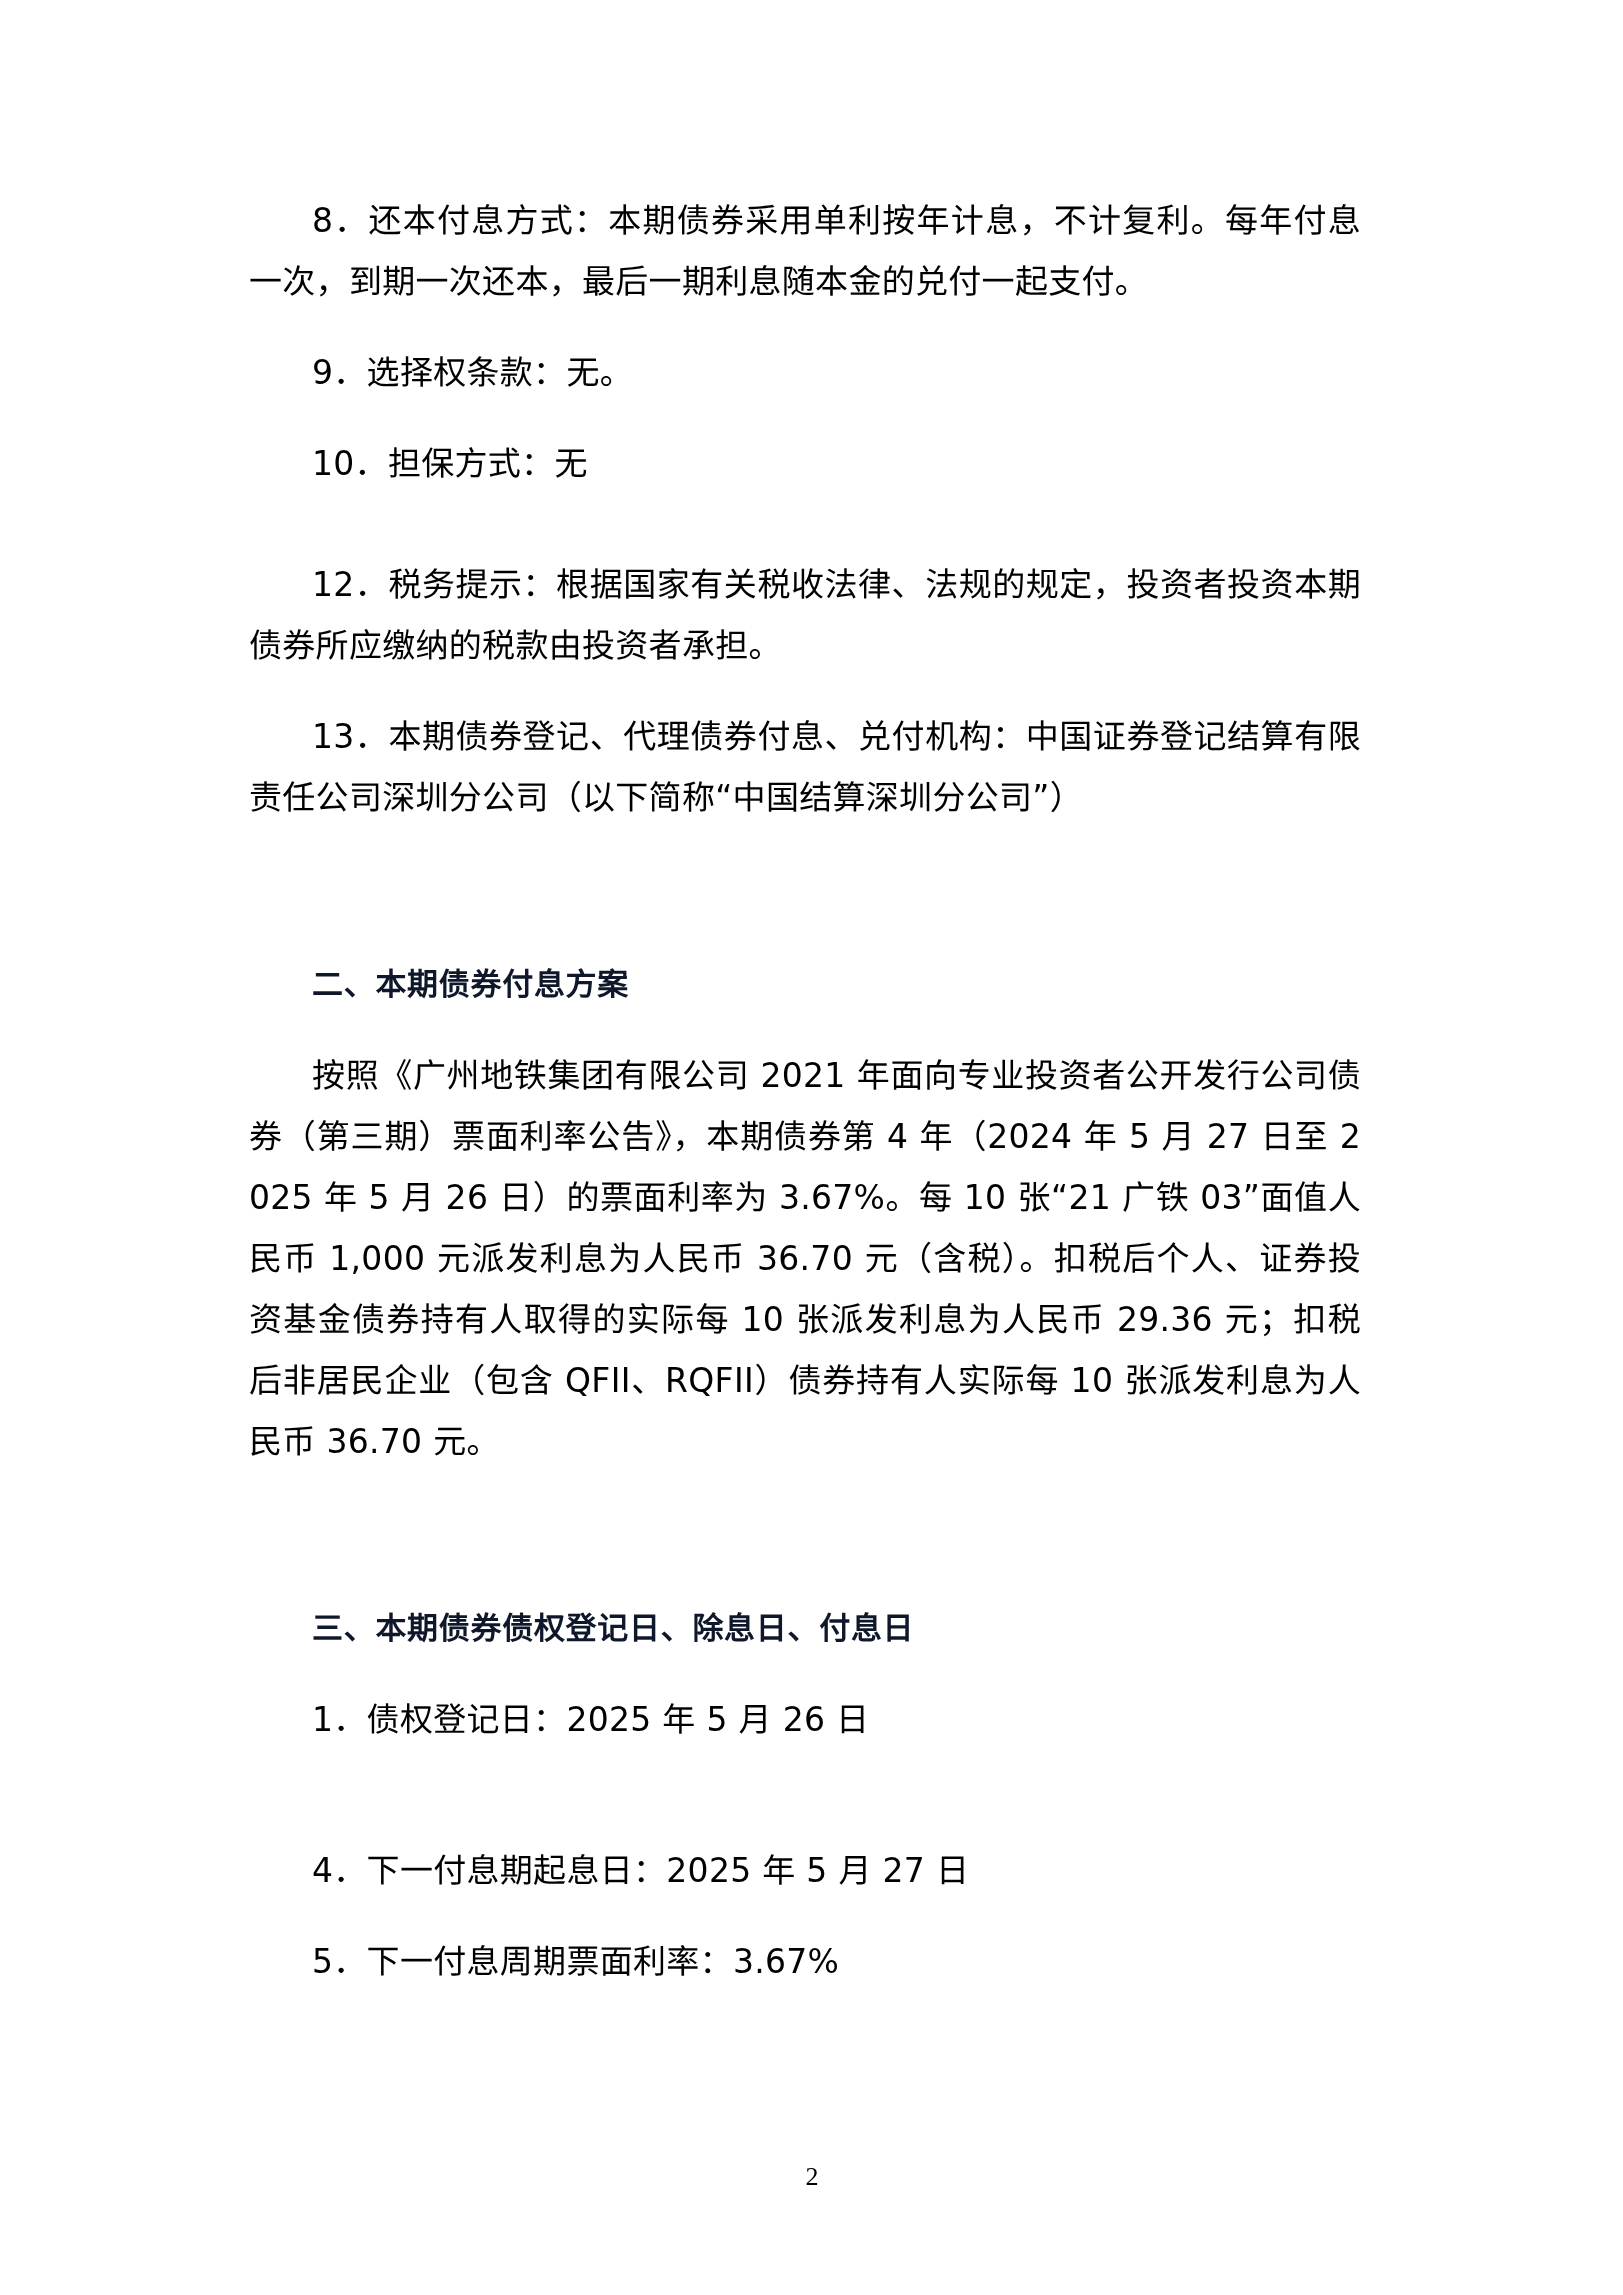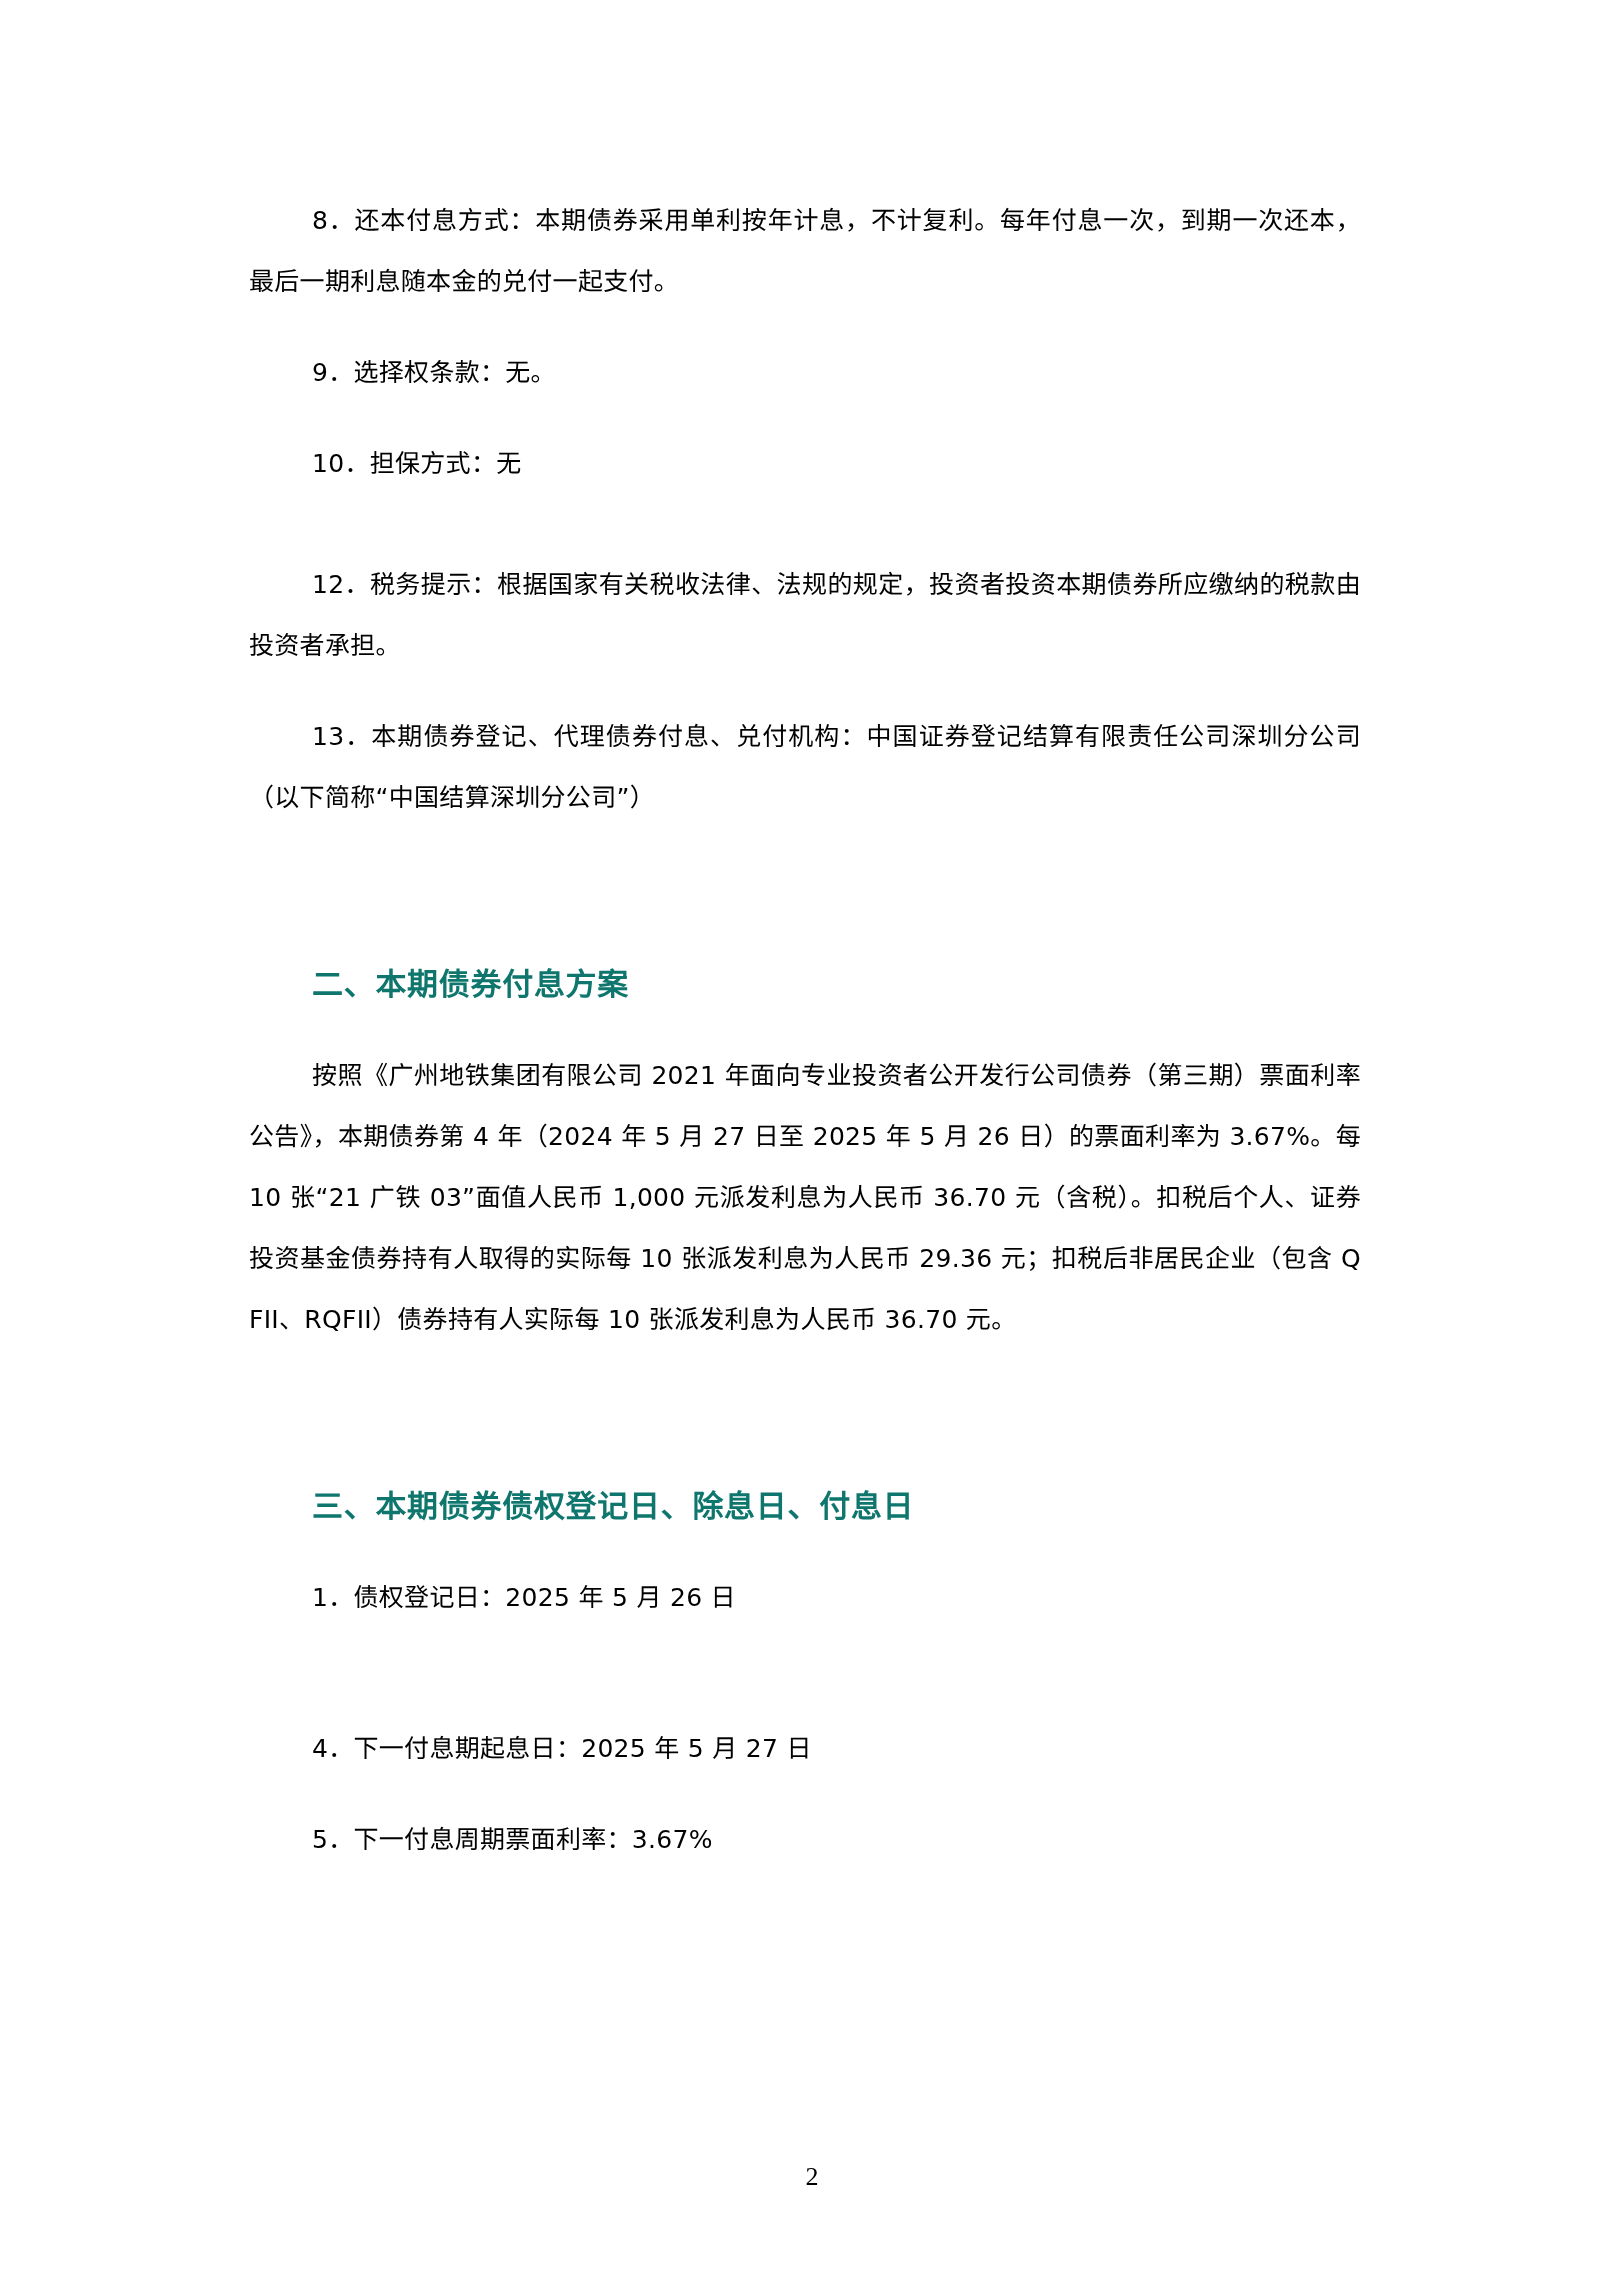--- a/index.html
+++ b/index.html
@@ -23,38 +23,38 @@
   .content {
     position: absolute;
     left: 249px;
     top: 190px;
     width: 1112px;
   }
 
   
   .para {
     font-family: "DejaVu Sans", "Liberation Sans", sans-serif;
-    font-size: 25px;
+    font-size: 33px;
     line-height: 61px;
     color: #000000;
     text-align: justify;
     text-justify: inter-character;
     text-indent: 63px;
     margin: 0 0 0 0;
     letter-spacing: 0.3px;
     word-break: break-all;
   }
 
   
   .heading {
     font-family: "DejaVu Sans", "Liberation Sans", sans-serif;
     font-size: 31px;
     line-height: 61px;
     font-weight: bold;
-    color: #0f766e;
+    color: #0f172a;
     text-indent: 63px;
     margin: 0;
     letter-spacing: 0.7px;
   }
 
   
   .gap-lg { height: 63px; }
   .gap-sm { height: 30px; }
 
   

